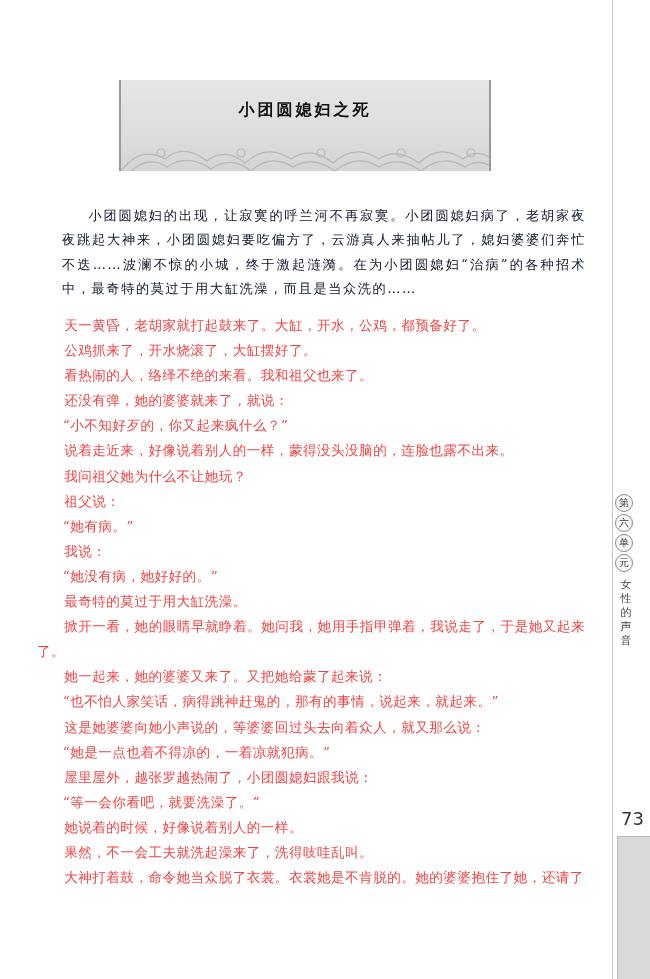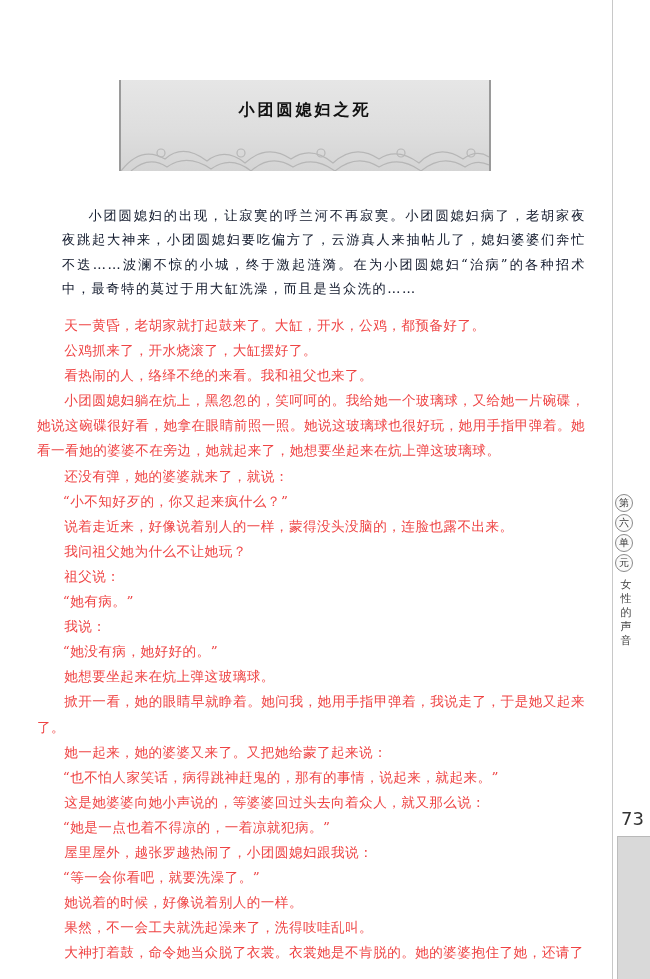--- a/index.html
+++ b/index.html
@@ -82,30 +82,29 @@
     </svg>
     <div class="banner-title">小团圆媳妇之死</div>
   </div>
 
   <p class="intro">小团圆媳妇的出现，让寂寞的呼兰河不再寂寞。小团圆媳妇病了，老胡家夜夜跳起大神来，小团圆媳妇要吃偏方了，云游真人来抽帖儿了，媳妇婆婆们奔忙不迭……波澜不惊的小城，终于激起涟漪。在为小团圆媳妇“治病”的各种招术中，最奇特的莫过于用大缸洗澡，而且是当众洗的……</p>
 
   <div class="body-text">
     <p>天一黄昏，老胡家就打起鼓来了。大缸，开水，公鸡，都预备好了。</p>
     <p>公鸡抓来了，开水烧滚了，大缸摆好了。</p>
     <p>看热闹的人，络绎不绝的来看。我和祖父也来了。</p>
-    <p>小团圆媳妇躺在炕上，黑忽忽的，笑呵呵的。我给她一个玻璃球，又给她一片碗碟，她说这碗碟很好看，她拿在眼睛前照一照。她说这玻璃球也很好玩，她用手指甲弹着。她看一看她的婆婆不在旁边，她就起来了，她想要坐起来在炕上弹这玻璃球。</p>
     <p>还没有弹，她的婆婆就来了，就说：</p>
     <p class="flush">“小不知好歹的，你又起来疯什么？”</p>
     <p>说着走近来，好像说着别人的一样，蒙得没头没脑的，连脸也露不出来。</p>
     <p>我问祖父她为什么不让她玩？</p>
     <p>祖父说：</p>
     <p class="flush">“她有病。”</p>
     <p>我说：</p>
     <p class="flush">“她没有病，她好好的。”</p>
-    <p>她想要坐起来在炕上弹这玻璃球。</p>
+    <p>最奇特的莫过于用大缸洗澡。</p>
     <p>掀开一看，她的眼睛早就睁着。她问我，她用手指甲弹着，我说走了，于是她又起来了。</p>
     <p>她一起来，她的婆婆又来了。又把她给蒙了起来说：</p>
     <p class="flush">“也不怕人家笑话，病得跳神赶鬼的，那有的事情，说起来，就起来。”</p>
     <p>这是她婆婆向她小声说的，等婆婆回过头去向着众人，就又那么说：</p>
     <p class="flush">“她是一点也着不得凉的，一着凉就犯病。”</p>
     <p>屋里屋外，越张罗越热闹了，小团圆媳妇跟我说：</p>
     <p class="flush">“等一会你看吧，就要洗澡了。”</p>
     <p>她说着的时候，好像说着别人的一样。</p>
     <p>果然，不一会工夫就洗起澡来了，洗得吱哇乱叫。</p>
     <p>大神打着鼓，命令她当众脱了衣裳。衣裳她是不肯脱的。她的婆婆抱住了她，还请了</p>

